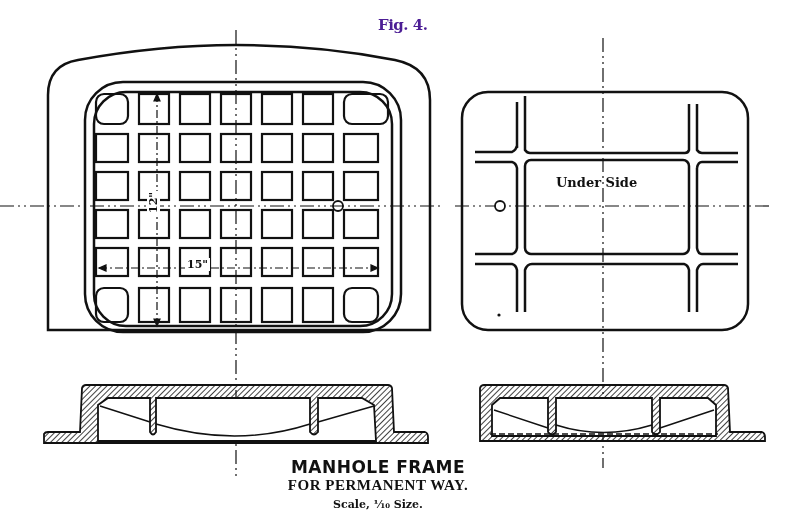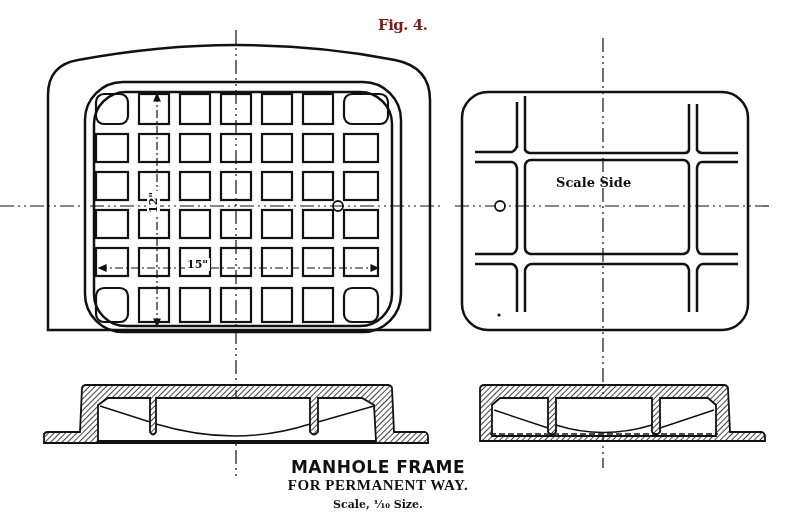--- a/index.html
+++ b/index.html
@@ -1,17 +1,17 @@
 <!DOCTYPE html>
 <html><head>
 <meta charset="utf-8">
 <style>
   html, body { margin:0; padding:0; background:#ffffff; }
   body { width:803px; height:530px; position:relative; overflow:hidden; font-family:"DejaVu Serif", serif; }
-  .fig-label { position:absolute; left:378px; top:16px; font-family:"DejaVu Serif", serif; font-weight:bold; font-size:15px; color:#7f1d1d; letter-spacing:-0.5px; }
+  .fig-label { position:absolute; left:378px; top:16px; font-family:"DejaVu Serif", serif; font-weight:bold; font-size:15px; color:#4c1d95; letter-spacing:-0.5px; }
   .under-side { position:absolute; left:556px; top:175px; font-family:"DejaVu Serif", serif; font-weight:bold; font-size:13px; color:#111; }
   .dim-12 { position:absolute; left:147px; top:214px; font-family:"DejaVu Serif", serif; font-weight:bold; font-size:11px; transform:rotate(-90deg); transform-origin:left top; background:#fff; padding:0 1px; color:#111; }
   .dim-15 { position:absolute; left:185px; top:258px; font-family:"DejaVu Serif", serif; font-weight:bold; font-size:11px; background:#fff; padding:0 2px; color:#111; }
   .caption { position:absolute; left:0; width:756px; text-align:center; color:#111; }
   .cap1 { top:457px; font-family:"DejaVu Sans", sans-serif; font-weight:bold; font-size:17px; letter-spacing:0.5px; }
   .cap2 { top:477px; font-family:Liberation Serif, serif; font-weight:bold; font-size:15px; letter-spacing:0.5px; }
   .cap3 { top:498px; font-family:"DejaVu Serif", serif; font-weight:bold; font-size:11px;text-align:center; }
   svg { position:absolute; left:0; top:0; }
 </style>
 </head>
@@ -122,19 +122,19 @@
     <path d="M 480 441 L 480 388 Q 481 385 484 385 L 724 385 Q 727 385 728 388 L 730 432 L 762 432 Q 765 433 765 437 L 765 441 Z" fill="url(#hatch)"></path>
     <path d="M 492 436 L 492 405 L 500 398 L 548 398 L 548 432 Q 552 437 556 432 L 556 398 L 652 398 L 652 432 Q 656 437 660 432 L 660 398 L 708 398 L 716 405 L 716 436 Z" fill="#fff"></path>
     <path d="M 494 410 L 548 428 M 660 428 L 714 410" fill="none" stroke-width="1.4"></path>
     <path d="M 556 425 Q 603 440 652 425" fill="none" stroke-width="1.6"></path>
     <line x1="490" y1="434" x2="718" y2="434" stroke-width="1.4" stroke-dasharray="6 3"></line>
     <line x1="480" y1="441" x2="765" y2="441" stroke-width="2"></line>
   </g>
 </svg>
 
 <div class="fig-label">Fig. 4.</div>
-<div class="under-side">Scale Side</div>
+<div class="under-side">Under Side</div>
 <div class="dim-12">12"</div>
 <div class="dim-15">15"</div>
 
 <div class="caption cap1">MANHOLE FRAME</div>
 <div class="caption cap2">FOR PERMANENT WAY.</div>
 <div class="caption cap3">Scale, ⅒ Size.</div>
 
 </body></html>

